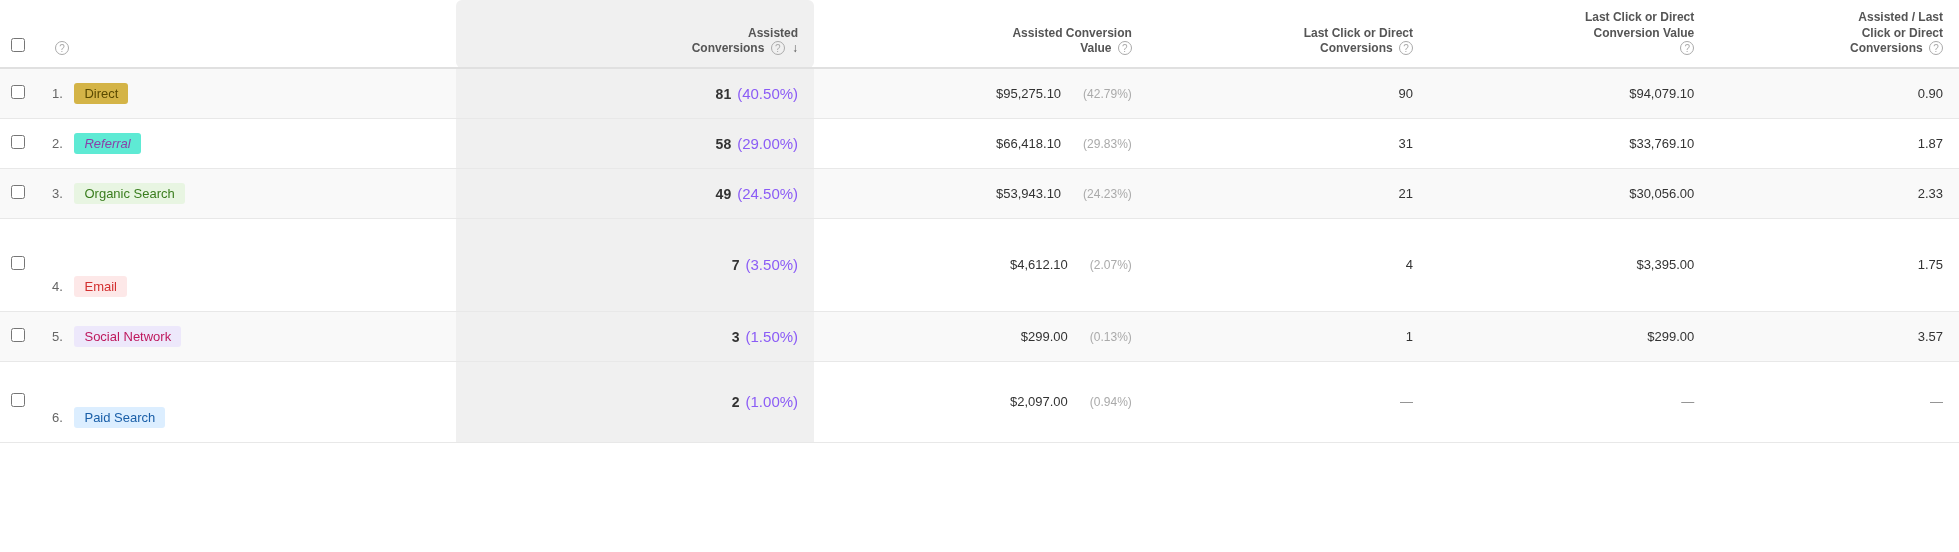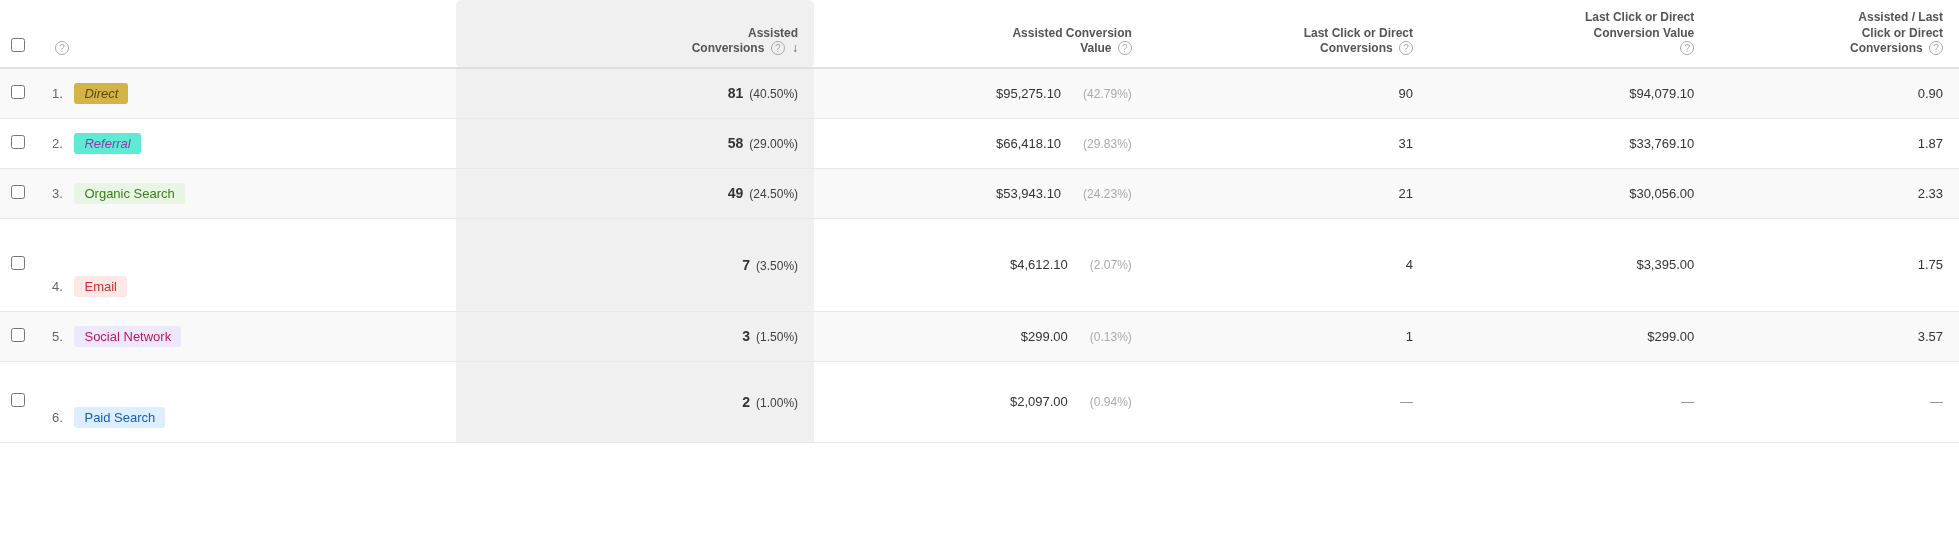--- a/index.html
+++ b/index.html
@@ -70,34 +70,34 @@
     td.col-channel-cell {
       text-align: left;
     }
     .channel-tag {
       display: inline-block;
       padding: 3px 10px;
       border-radius: 3px;
       font-size: 13px;
       font-weight: 500;
     }
-    .tag-direct { background: #d4b447; color: #5a4a00; font-style: italic; }
+    .tag-direct { background: #d4b447; color: #5a4a00; }
     .tag-referral { background: #5eead4; color: #8b3fa8; font-style: italic; }
     .tag-organic { background: #e8f5e2; color: #3a7d1e; }
     .tag-email { background: #fde8e8; color: #d32f2f; margin-top: 43px; }
     .tag-social { background: #ede8fb; color: #be185d; }
     .tag-paid { background: #dceeff; color: #1a5fa8; margin-top: 31px; }
     .assisted-main {
       font-weight: 700;
       font-size: 14px;
     }
     .assisted-pct {
-      color: #404040;
+      color: #8b5cf6;
       font-weight: 400;
-      font-size: 12px;
+      font-size: 15px;
       margin-left: 6px;
     }
     .value-pct {
       color: #aaa;
       font-size: 12px;
       margin-left: 22px;
       text-align: right;
     }
     .checkbox-cell {
       width: 36px;

